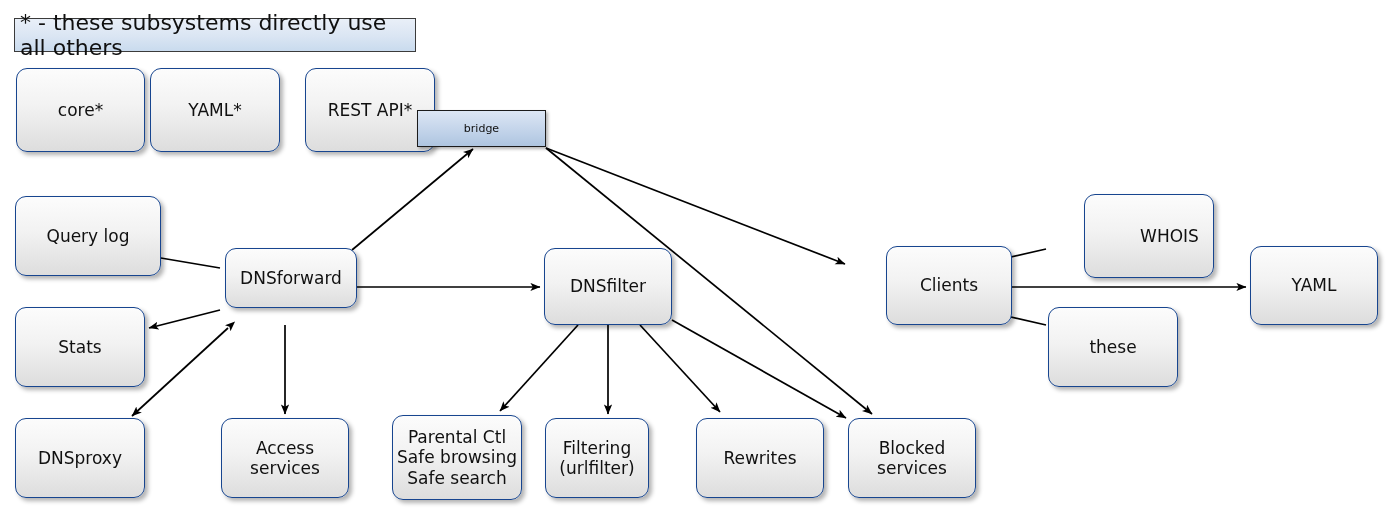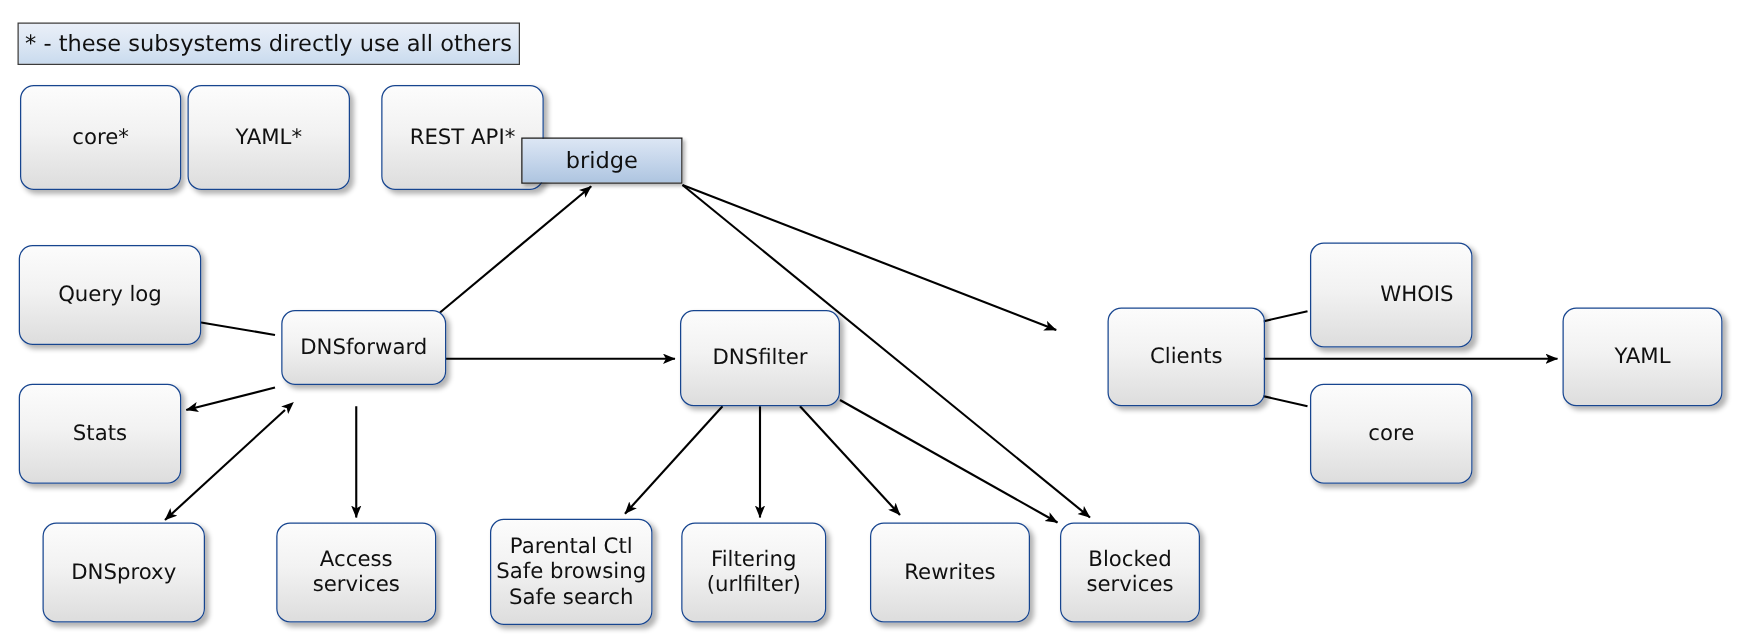--- a/index.html
+++ b/index.html
@@ -8,25 +8,25 @@
   .node{position:absolute;box-sizing:border-box;border:1.4px solid #17458f;
         border-radius:11px;background:linear-gradient(to bottom,#fcfcfc 0%,#f2f2f2 45%,#dddddd 100%);
         box-shadow:3px 3px 4px rgba(0,0,0,0.30);
         display:flex;align-items:center;justify-content:center;text-align:center;
         color:#101010;font-size:17px;line-height:1.18;z-index:5;}
   .node span{display:block;white-space:pre-line;}
   .bridge{position:absolute;box-sizing:border-box;border:1.6px solid #1b1b1b;border-radius:0;
           background:linear-gradient(to bottom,#dce6f4 0%,#c3d4ea 55%,#aec5e0 100%);
           box-shadow:2px 2px 3px rgba(0,0,0,0.30);
           display:flex;align-items:center;justify-content:center;text-align:center;
-          color:#101010;font-size:18px;z-index:6;}
+          color:#101010;font-size:11px;z-index:6;}
   .legend{position:absolute;box-sizing:border-box;border:1.3px solid #3b3b3b;border-radius:0;
           background:linear-gradient(to bottom,#e9eff8 0%,#dae5f3 55%,#c9dbee 100%);
           display:flex;align-items:center;padding-left:5px;
-          color:#101010;font-size:18px;z-index:6;}
+          color:#101010;font-size:22px;z-index:6;}
   #edges{position:absolute;left:0;top:0;width:1393px;height:514px;z-index:2;}
 </style>
 </head>
 <body>
 
 <div id="stage">
 
   <svg id="edges" viewBox="0 0 1393 514" xmlns="http://www.w3.org/2000/svg">
     <defs>
       <marker id="ah" markerWidth="11" markerHeight="11" refX="9.6" refY="4.2" orient="auto" markerUnits="userSpaceOnUse">
@@ -71,56 +71,56 @@
       </div>
       <div class="bridge" style="left: 417px; top: 110px; width: 129px; height: 37px;">
         <span>bridge</span>
       </div>
       <div class="node" style="left: 15px; top: 196px; width: 146px; height: 80px;">
         <span>Query log</span>
       </div>
       <div class="node" style="left: 15px; top: 307px; width: 130px; height: 80px;">
         <span>Stats</span>
       </div>
-      <div class="node" style="left: 15px; top: 418px; width: 130px; height: 80px; margin-left: 19px;">
+      <div class="node" style="left: 15px; top: 418px; width: 130px; height: 80px;">
         <span>DNSproxy</span>
       </div>
       <div class="node" style="left: 225px; top: 248px; width: 132px; height: 60px;">
         <span>DNSforward</span>
       </div>
       <div class="node" style="left: 221px; top: 418px; width: 128px; height: 80px;">
         <span>Access
 services</span>
       </div>
       <div class="node" style="left: 544px; top: 248px; width: 128px; height: 77px;">
         <span>DNSfilter</span>
       </div>
       <div class="node" style="left: 392px; top: 415px; width: 130px; height: 85px;">
         <span>Parental Ctl
 Safe browsing
 Safe search</span>
       </div>
-      <div class="node" style="left: 545px; top: 418px; width: 116px; height: 80px;">
+      <div class="node" style="left: 545px; top: 418px; width: 104px; height: 80px;">
         <span>Filtering
 (urlfilter)</span>
       </div>
       <div class="node" style="left: 696px; top: 418px; width: 128px; height: 80px;">
         <span>Rewrites</span>
       </div>
-      <div class="node" style="left: 848px; top: 418px; width: 112px; height: 80px;">
+      <div class="node" style="left: 848px; top: 418px; width: 128px; height: 80px;">
         <span>Blocked
 services</span>
       </div>
       <div class="node" style="left: 850px; top: 246px; width: 126px; height: 79px; margin-left: 36px;">
         <span>Clients</span>
       </div>
-      <div class="node" style="left: 1048px; top: 194px; width: 130px; height: 84px; padding-left: 41px;">
+      <div class="node" style="left: 1084px; top: 194px; width: 130px; height: 84px; padding-left: 41px;">
         <span>WHOIS</span>
       </div>
       <div class="node" style="left: 1048px; top: 307px; width: 130px; height: 80px;">
-        <span>core</span>
+        <span>these</span>
       </div>
       <div class="node" style="left: 1250px; top: 246px; width: 128px; height: 79px;">
         <span>YAML</span>
       </div>
     </div>
 
 </div>
 
 </body></html>

